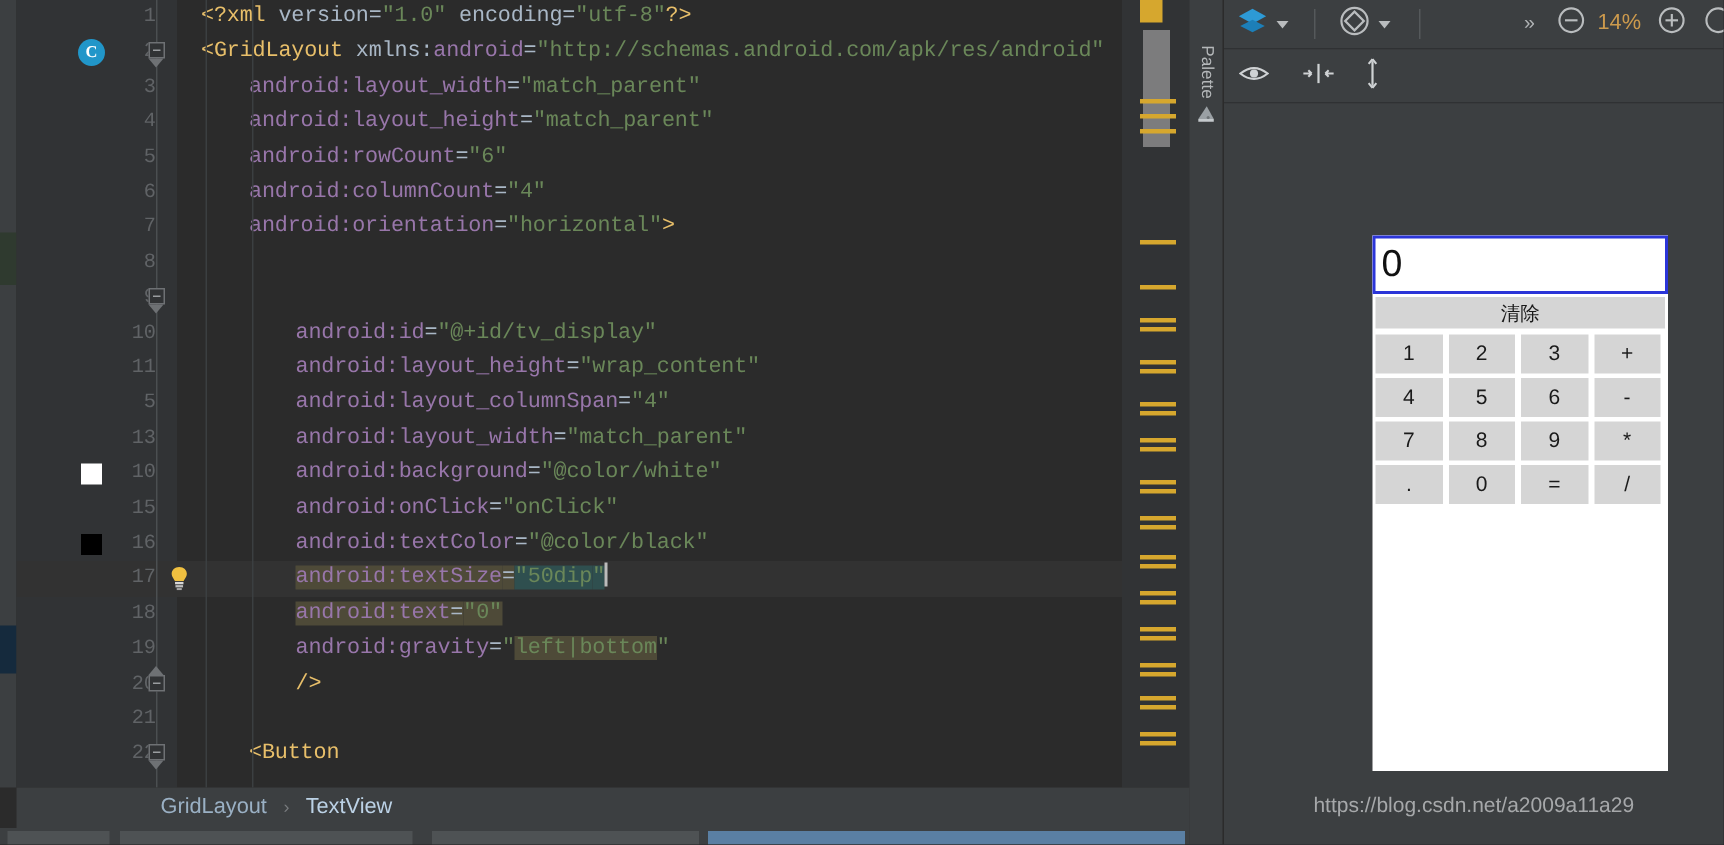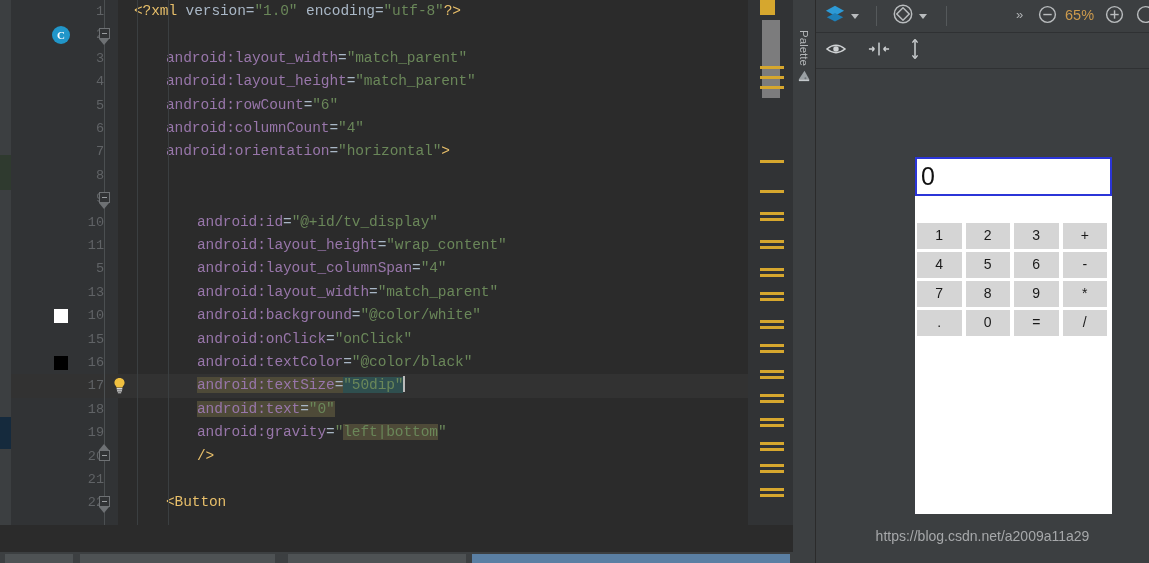--- a/index.html
+++ b/index.html
@@ -111,20 +111,21 @@
         <div class="cur-line" style="top: 374.4px;"></div>
         <div class="lineno" style="top: 374.4px;">17</div>
         <div class="lineno" style="top: 397.8px;">18</div>
         <div class="lineno" style="top: 421.2px;">19</div>
         <div class="lineno" style="top: 444.6px;">20</div>
         <div class="lineno" style="top: 468px;">21</div>
         <div class="lineno" style="top: 491.4px;">22</div>
       </div>
     <div class="code-area" id="codearea">
         <div class="codeline" style="top: 0px; padding-left: 16px;"><span class="c-tag">&lt;?xml </span><span class="c-plain">version</span><span class="c-punc">=</span><span class="c-str">"1.0"</span><span class="c-plain"> encoding</span><span class="c-punc">=</span><span class="c-str">"utf-8"</span><span class="c-tag">?&gt;</span></div>
+        <div class="codeline" style="top: 23.4px; padding-left: 16px;"><span class="c-tag">&lt;GridLayout</span><span class="c-plain"> xmlns:</span><span class="c-attr">android</span><span class="c-punc">=</span><span class="c-str">"http://schemas.android.com/apk/res/android"</span></div>
         <div class="codeline" style="top: 46.8px; padding-left: 48px;"><span class="c-attr">android:layout_width</span><span class="c-punc">=</span><span class="c-str">"match_parent"</span></div>
         <div class="codeline" style="top: 70.2px; padding-left: 48px;"><span class="c-attr">android:layout_height</span><span class="c-punc">=</span><span class="c-str">"match_parent"</span></div>
         <div class="codeline" style="top: 93.6px; padding-left: 48px;"><span class="c-attr">android:rowCount</span><span class="c-punc">=</span><span class="c-str">"6"</span></div>
         <div class="codeline" style="top: 117px; padding-left: 48px;"><span class="c-attr">android:columnCount</span><span class="c-punc">=</span><span class="c-str">"4"</span></div>
         <div class="codeline" style="top: 140.4px; padding-left: 48px;"><span class="c-attr">android:orientation</span><span class="c-punc">=</span><span class="c-str">"horizontal"</span><span class="c-tag">&gt;</span></div>
         <div class="codeline" style="top: 163.8px; padding-left: 16px;"></div>
         <div class="codeline" style="top: 210.6px; padding-left: 79px;"><span class="c-attr">android:id</span><span class="c-punc">=</span><span class="c-str">"@+id/tv_display"</span></div>
         <div class="codeline" style="top: 234px; padding-left: 79px;"><span class="c-attr">android:layout_height</span><span class="c-punc">=</span><span class="c-str">"wrap_content"</span></div>
         <div class="codeline" style="top: 257.4px; padding-left: 79px;"><span class="c-attr">android:layout_columnSpan</span><span class="c-punc">=</span><span class="c-str">"4"</span></div>
         <div class="codeline" style="top: 280.8px; padding-left: 79px;"><span class="c-attr">android:layout_width</span><span class="c-punc">=</span><span class="c-str">"match_parent"</span></div>
@@ -189,20 +190,25 @@
       <div class="swatch" style="top: 309.2px; background: rgb(255, 255, 255);"></div>
       <div class="swatch" style="top: 356px; background: rgb(0, 0, 0);"></div>
       <div class="bulb" style="top: 377.4px;"><svg width="15" height="17" viewBox="0 0 16 18">
           <path d="M8 1 C4.7 1 2.6 3.3 2.6 6 C2.6 8.2 4.3 9.4 4.9 11 L11.1 11 C11.7 9.4 13.4 8.2 13.4 6 C13.4 3.3 11.3 1 8 1 Z" fill="#f0c040"></path>
           <rect x="5" y="11.6" width="6" height="1.7" fill="#d8d8d8"></rect>
           <rect x="5.3" y="13.9" width="5.4" height="1.6" fill="#c0c0c0"></rect>
           <rect x="6.2" y="16" width="3.6" height="1.4" fill="#a8a8a8"></rect>
         </svg></div>
     </div>
 
+  <div class="breadcrumb">
+    <span>GridLayout</span>
+    <span class="bc-sep">›</span>
+    <span class="bc-last">TextView</span>
+  </div>
   <div class="tabbar">
     <div class="tabchip" style="left:5px;width:68px;"></div>
     <div class="tabchip" style="left:80px;width:195px;"></div>
     <div class="tabchip" style="left:288px;width:178px;"></div>
     <div class="tabchip active" style="left:472px;width:318px;"></div>
   </div>
 
   <div class="palette-tab">
     <div class="palette-label">Palette</div>
     <div style="position:absolute;left:4px;top:68px;">
@@ -239,21 +245,21 @@
       <div class="vsep" style="left:130px;"></div>
       <div class="chev" style="left:200px;">»</div>
       <div class="tbtn" style="left:222px;">
         <span>
           <svg width="19" height="19" viewBox="0 0 20 20">
             <circle cx="10" cy="10" r="8.3" fill="none" stroke="#b9bcbe" stroke-width="1.5"></circle>
             <rect x="5.6" y="9.3" width="8.8" height="1.5" fill="#b9bcbe"></rect>
           </svg>
         </span>
       </div>
-      <div class="zoomlbl" style="left:249px;">65%</div>
+      <div class="zoomlbl" style="left:249px;">14%</div>
       <div class="tbtn" style="left:289px;">
         <span>
           <svg width="19" height="19" viewBox="0 0 20 20">
             <circle cx="10" cy="10" r="8.3" fill="none" stroke="#b9bcbe" stroke-width="1.5"></circle>
             <rect x="5.6" y="9.3" width="8.8" height="1.5" fill="#b9bcbe"></rect>
             <rect x="9.3" y="5.6" width="1.5" height="8.8" fill="#b9bcbe"></rect>
           </svg>
         </span>
       </div>
       <div class="tbtn" style="left:320px;">
@@ -292,20 +298,21 @@
           </svg>
         </span>
       </div>
     </div>
 
     <div class="canvas">
       <div class="phone">
         <div class="disp">
           <span>0</span>
         </div>
+        <div class="clr">清除</div>
         <div id="keypad">
             <div class="key" style="left: 2px; top: 66px; width: 44.5px; height: 25.5px; line-height: 25.5px; background: rgb(213, 213, 213);">1</div>
             <div class="key" style="left: 50.5px; top: 66px; width: 44.5px; height: 25.5px; line-height: 25.5px; background: rgb(213, 213, 213);">2</div>
             <div class="key" style="left: 99px; top: 66px; width: 44.5px; height: 25.5px; line-height: 25.5px; background: rgb(213, 213, 213);">3</div>
             <div class="key" style="left: 147.5px; top: 66px; width: 44.5px; height: 25.5px; line-height: 25.5px; background: rgb(213, 213, 213);">+</div>
             <div class="key" style="left: 2px; top: 95px; width: 44.5px; height: 25.5px; line-height: 25.5px; background: rgb(213, 213, 213);">4</div>
             <div class="key" style="left: 50.5px; top: 95px; width: 44.5px; height: 25.5px; line-height: 25.5px; background: rgb(213, 213, 213);">5</div>
             <div class="key" style="left: 99px; top: 95px; width: 44.5px; height: 25.5px; line-height: 25.5px; background: rgb(213, 213, 213);">6</div>
             <div class="key" style="left: 147.5px; top: 95px; width: 44.5px; height: 25.5px; line-height: 25.5px; background: rgb(213, 213, 213);">-</div>
             <div class="key" style="left: 2px; top: 124px; width: 44.5px; height: 25.5px; line-height: 25.5px; background: rgb(213, 213, 213);">7</div>

